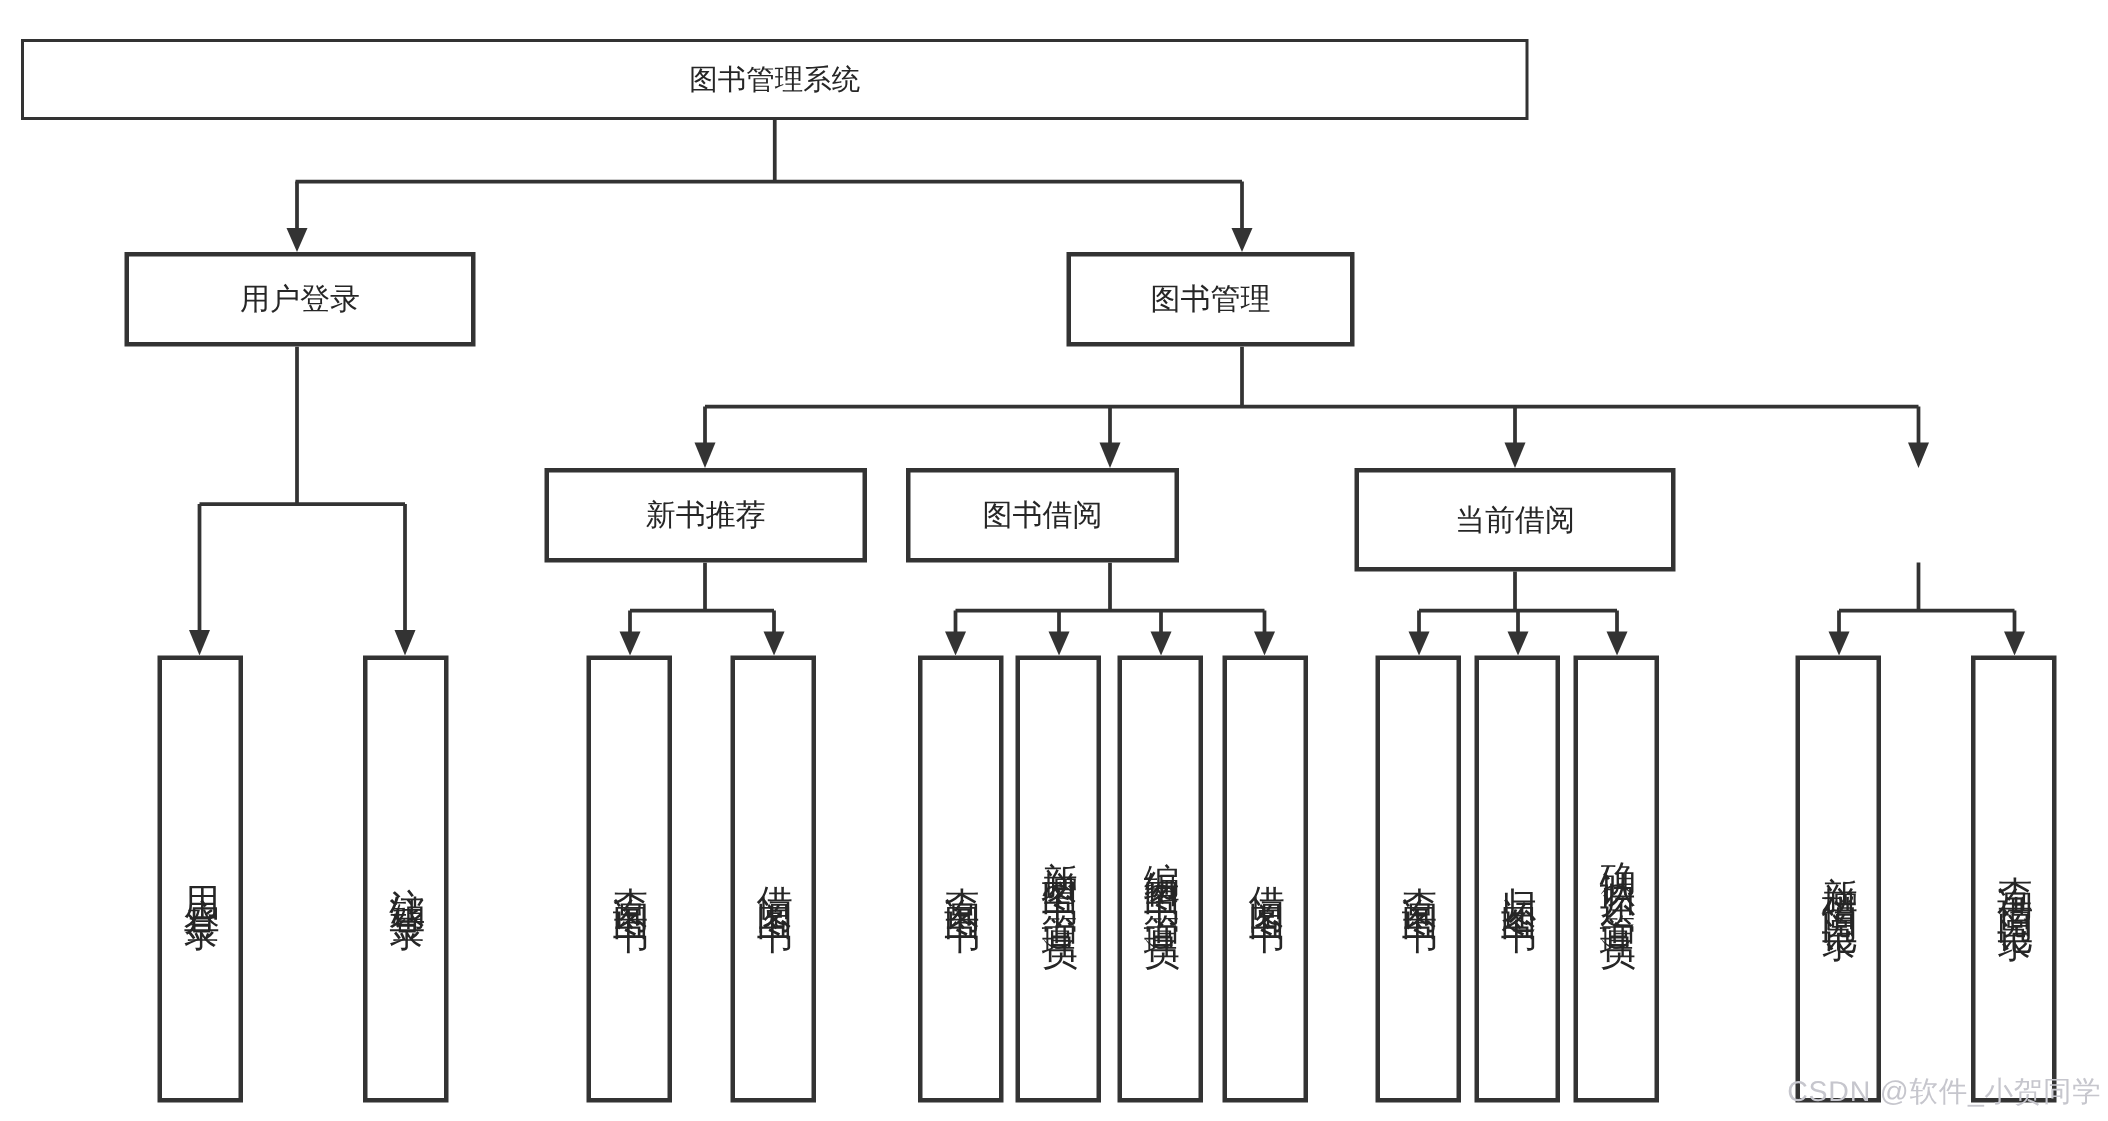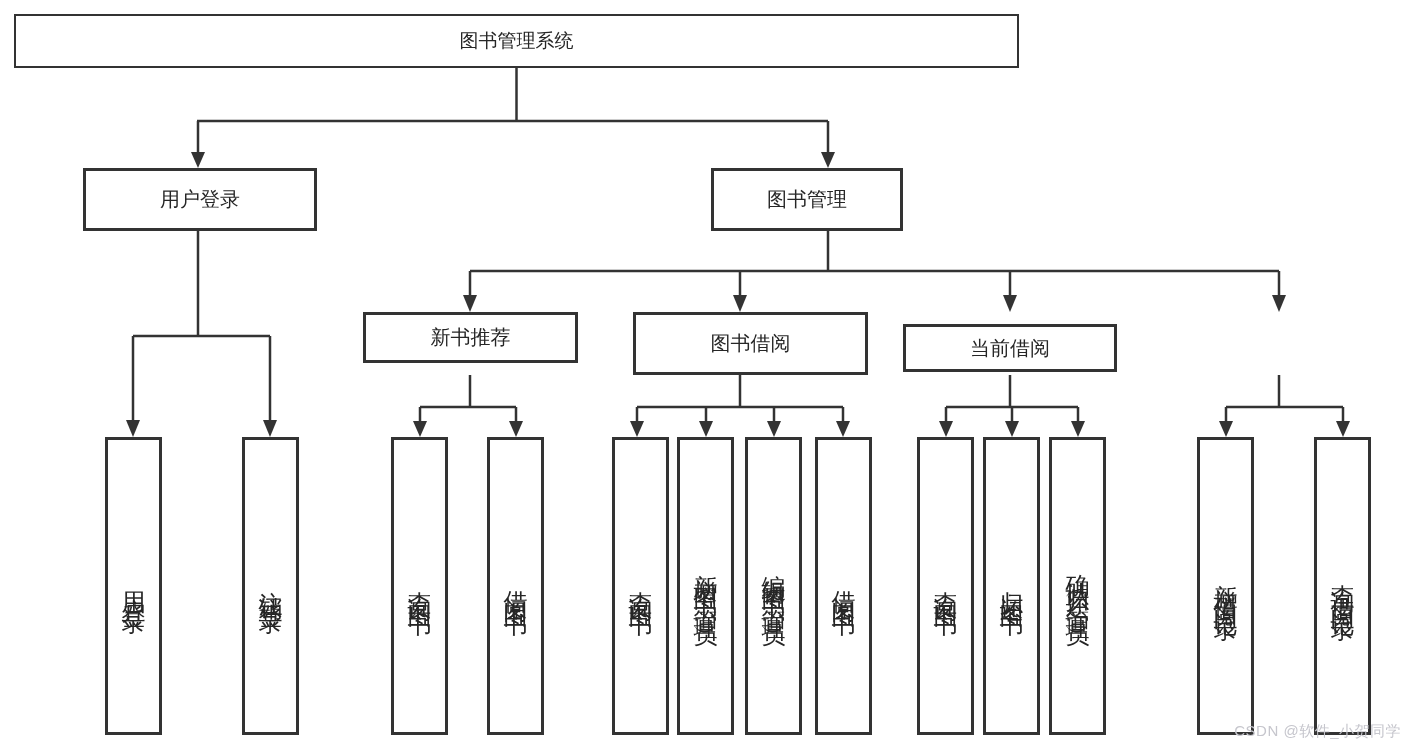--- a/index.html
+++ b/index.html
@@ -23,34 +23,34 @@
     position:absolute;
     box-sizing:border-box;
     background:#fff;
     border:3px solid var(--line);
     display:flex;align-items:center;justify-content:center;
     color:var(--text);
     font-size:20px;
     z-index:2;
     white-space:nowrap;
   }
-  .root{border-width:2px;font-size:19px;}
+  .root{border-width:2px;font-size:19px;margin-top:12px;}
   .vbox{
     writing-mode:vertical-rl;
     text-orientation:mixed;
     font-size:24px;
     letter-spacing:7px;
     line-height:1;
     white-space:normal;
   }
   .watermark{
     position:absolute;
     right:4px;bottom:6px;
     color:var(--wm);
-    font-size:15px;
+    font-size:19px;
     z-index:5;
     letter-spacing:0.5px;
   }
 </style>
 </head>
 <body>
 
 <div class="stage">
 
   <svg class="wires" width="1405" height="747" viewBox="0 0 1405 747">
@@ -127,23 +127,23 @@
       <line x1="1343" y1="407" x2="1343" y2="423"></line>
       <polygon points="1336,421 1350,421 1343,437"></polygon>
     </g>
   </svg>
 
   <div class="box root" style="left:14px;top:14px;width:1005px;height:54px">图书管理系统</div>
 
   <div class="box" style="left:83px;top:168px;width:234px;height:63px">用户登录</div>
   <div class="box" style="left:711px;top:168px;width:192px;height:63px">图书管理</div>
 
-  <div class="box" style="left:363px;top:312px;width:215px;height:51px">新书推荐</div>
-  <div class="box" style="left:633px;top:312px;width:235px;height:63px">图书借阅</div>
-  <div class="box" style="left:903px;top:324px;width:214px;height:48px">当前借阅</div>
+  <div class="box" style="left:363px;top:312px;width:215px;height:63px">新书推荐</div>
+  <div class="box" style="left:604px;top:312px;width:182px;height:63px">图书借阅</div>
+  <div class="box" style="left:903px;top:312px;width:214px;height:69px">当前借阅</div>
 
   <div class="box vbox" style="left:105px;top:437px;width:57px;height:298px">用户登录</div>
   <div class="box vbox" style="left:242px;top:437px;width:57px;height:298px">注销登录</div>
 
   <div class="box vbox" style="left:391px;top:437px;width:57px;height:298px">查询图书</div>
   <div class="box vbox" style="left:487px;top:437px;width:57px;height:298px">借阅图书</div>
 
   <div class="box vbox" style="left:612px;top:437px;width:57px;height:298px">查询图书</div>
   <div class="box vbox" style="left:677px;top:437px;width:57px;height:298px">新增图书（管理员）</div>
   <div class="box vbox" style="left:745px;top:437px;width:57px;height:298px">编辑图书（管理员）</div>

